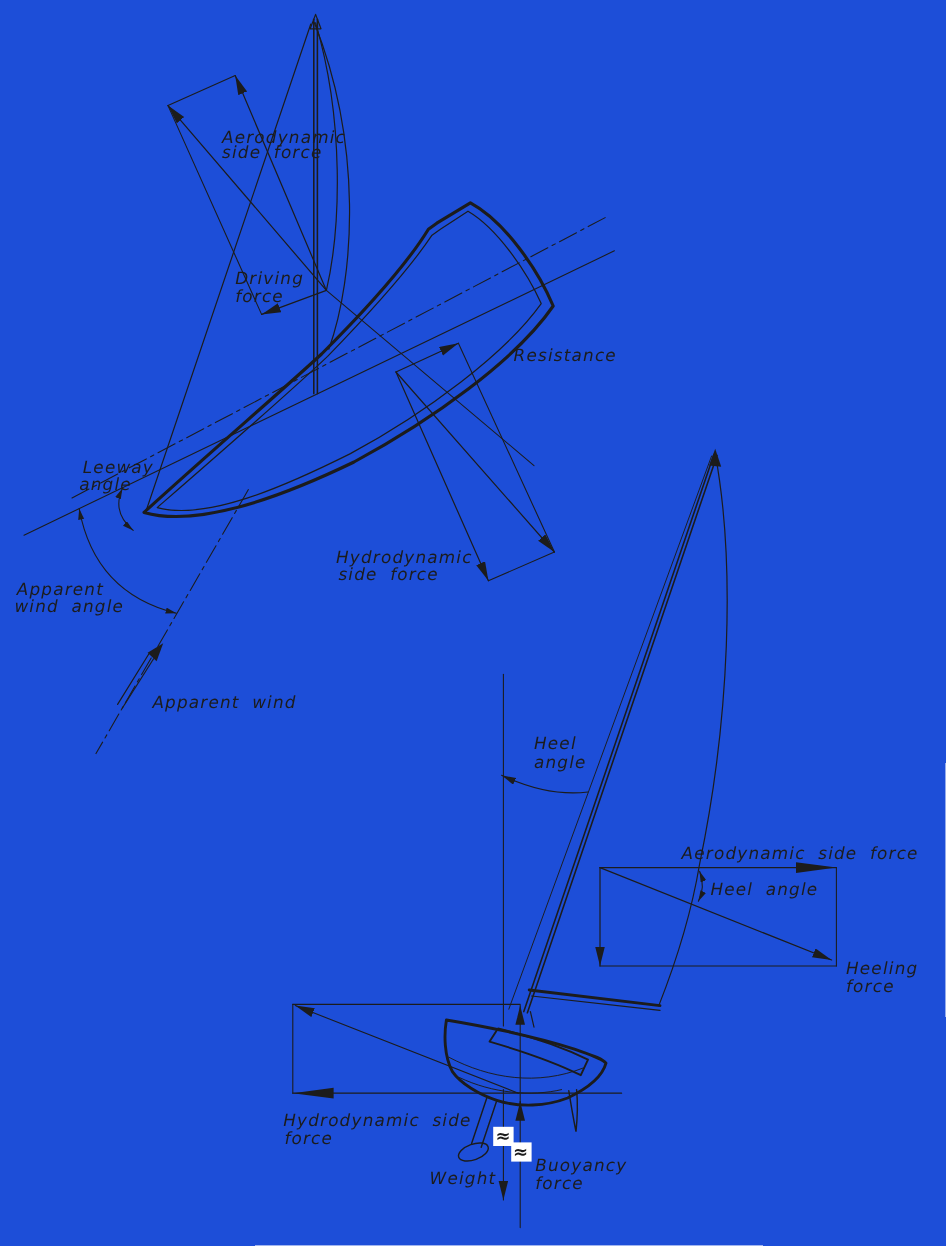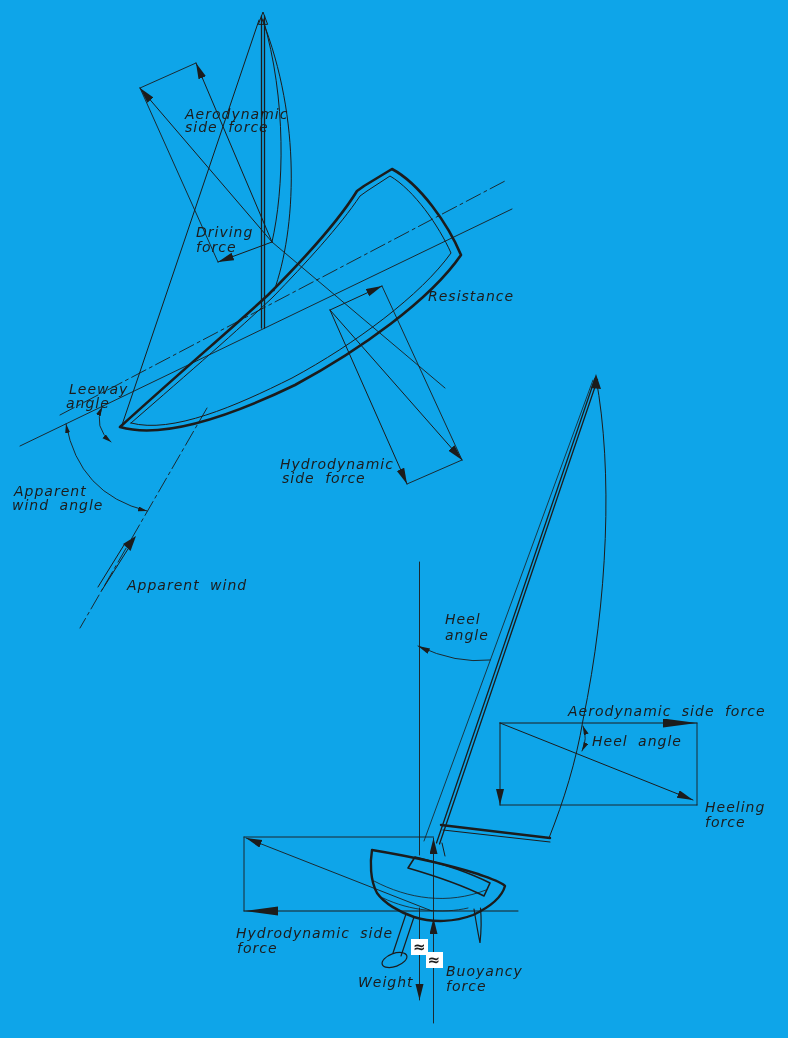--- a/index.html
+++ b/index.html
@@ -1,16 +1,16 @@
 <!DOCTYPE html>
 <html><head>
 <meta charset="utf-8">
 <style>
   html,body{margin:0;padding:0;background:#ffffff;}
-  .stage{width:788px;height:1038px;position:relative;background:#0ea5e9;overflow:hidden;}
+  .stage{width:788px;height:1038px;position:relative;background:#1d4ed8;overflow:hidden;}
   svg{display:block;}
   .ln{stroke:#1c1c1c;fill:none;stroke-linecap:round;}
   .w08{stroke-width:0.8;} .w09{stroke-width:0.9;} .w1{stroke-width:1;}
   .w12{stroke-width:1.2;} .w13{stroke-width:1.3;} .w16{stroke-width:1.6;}
   .w24{stroke-width:2.4;} .w26{stroke-width:2.6;}
   .dashdot{stroke-dasharray:16 4 3 4;}
   .rj{stroke-linejoin:round;}
   .lbl{font-family:"DejaVu Sans",sans-serif;font-style:italic;font-size:14px;
        letter-spacing:1px;word-spacing:5px;fill:#1c1c1c;}
   .approx{font-family:"DejaVu Sans",sans-serif;font-size:15px;font-weight:bold;fill:#1c1c1c;}

